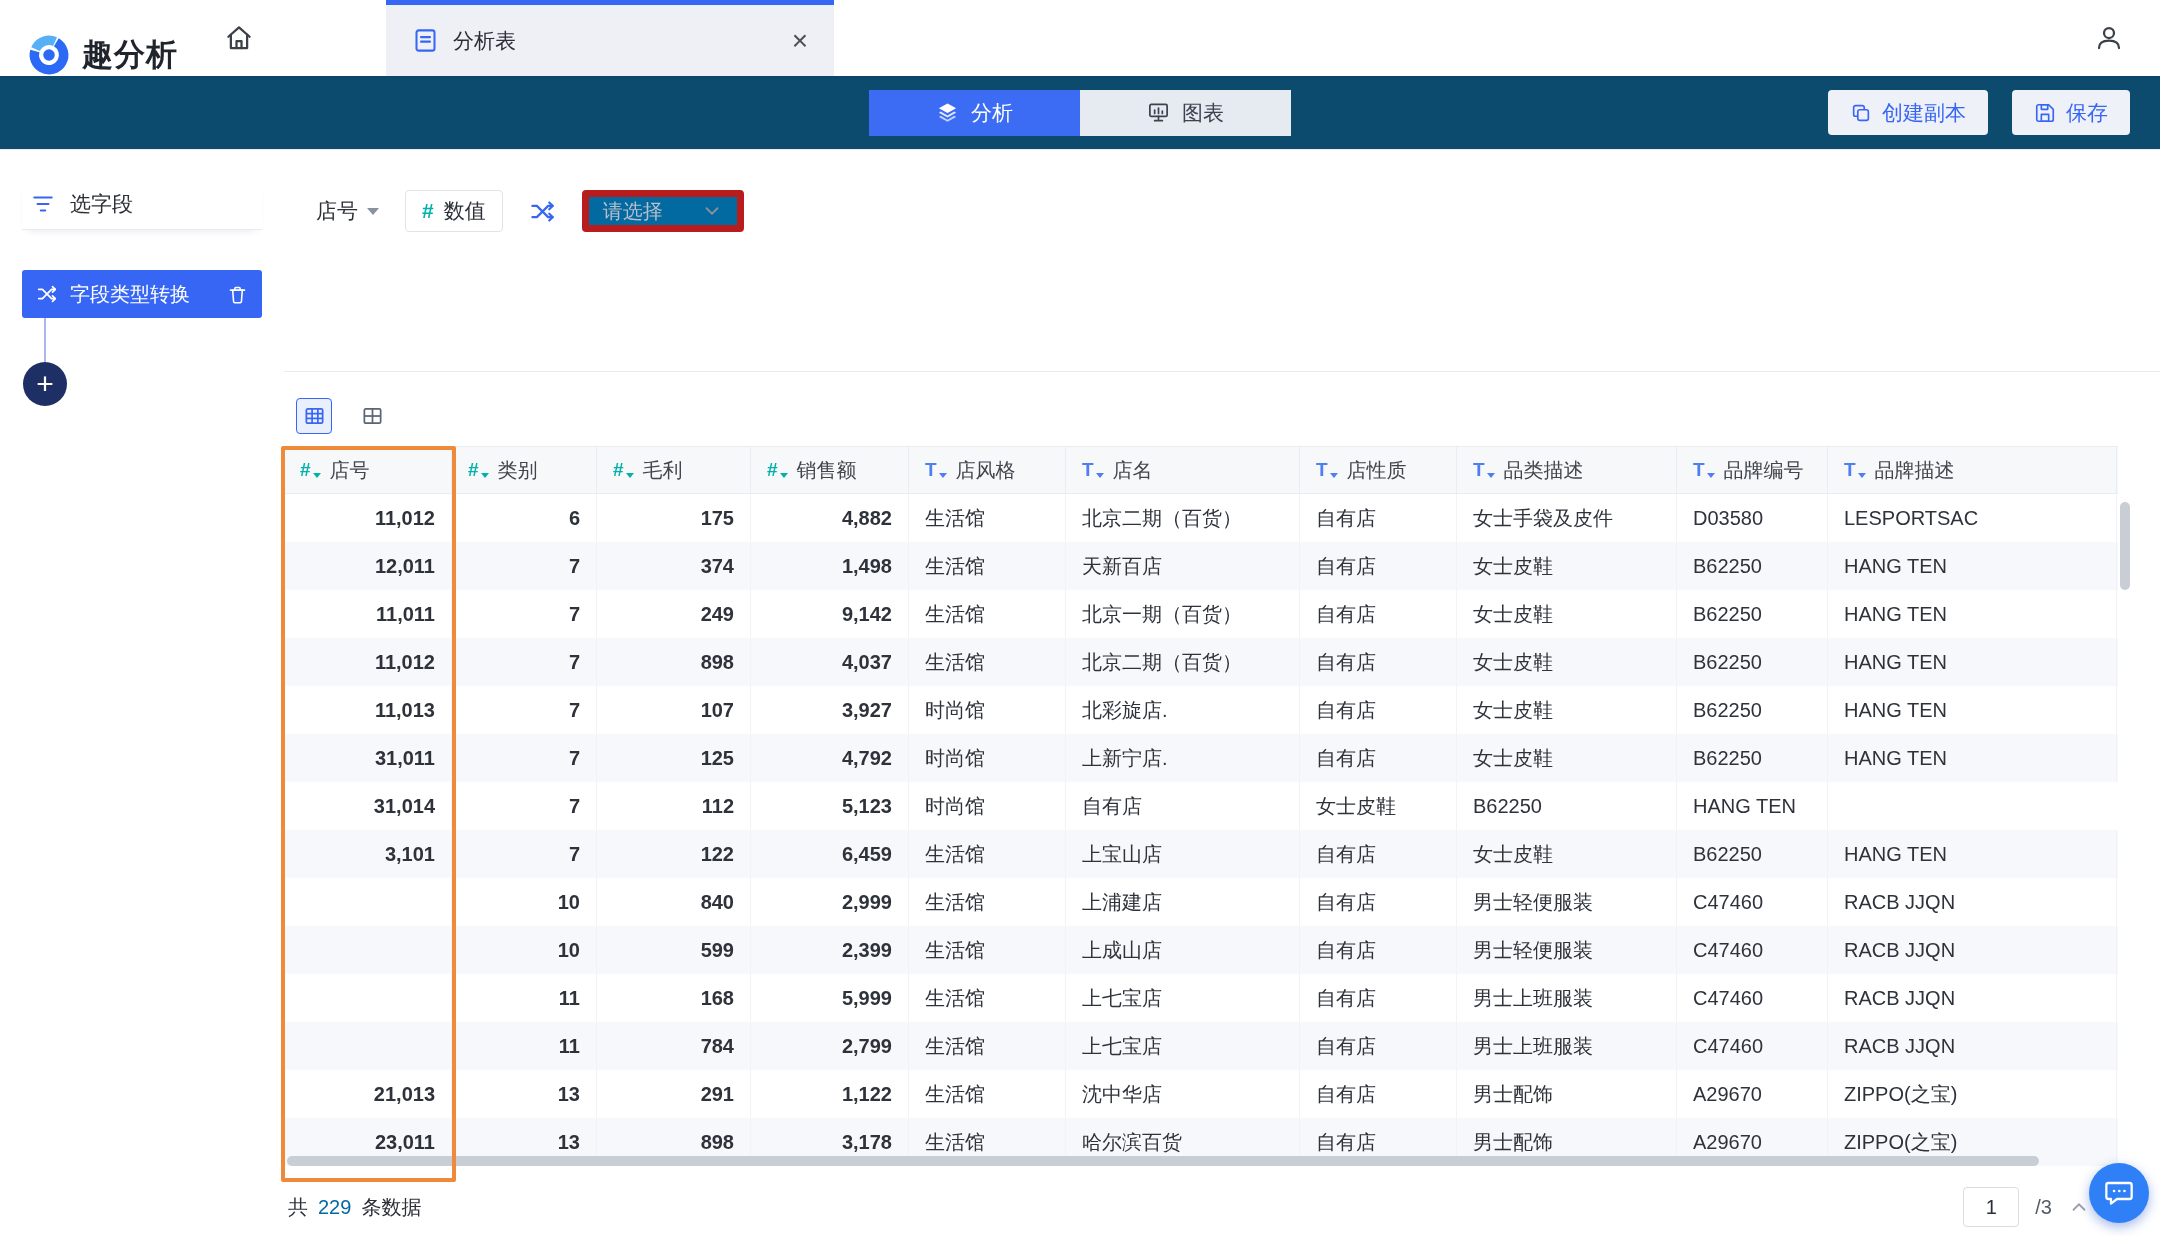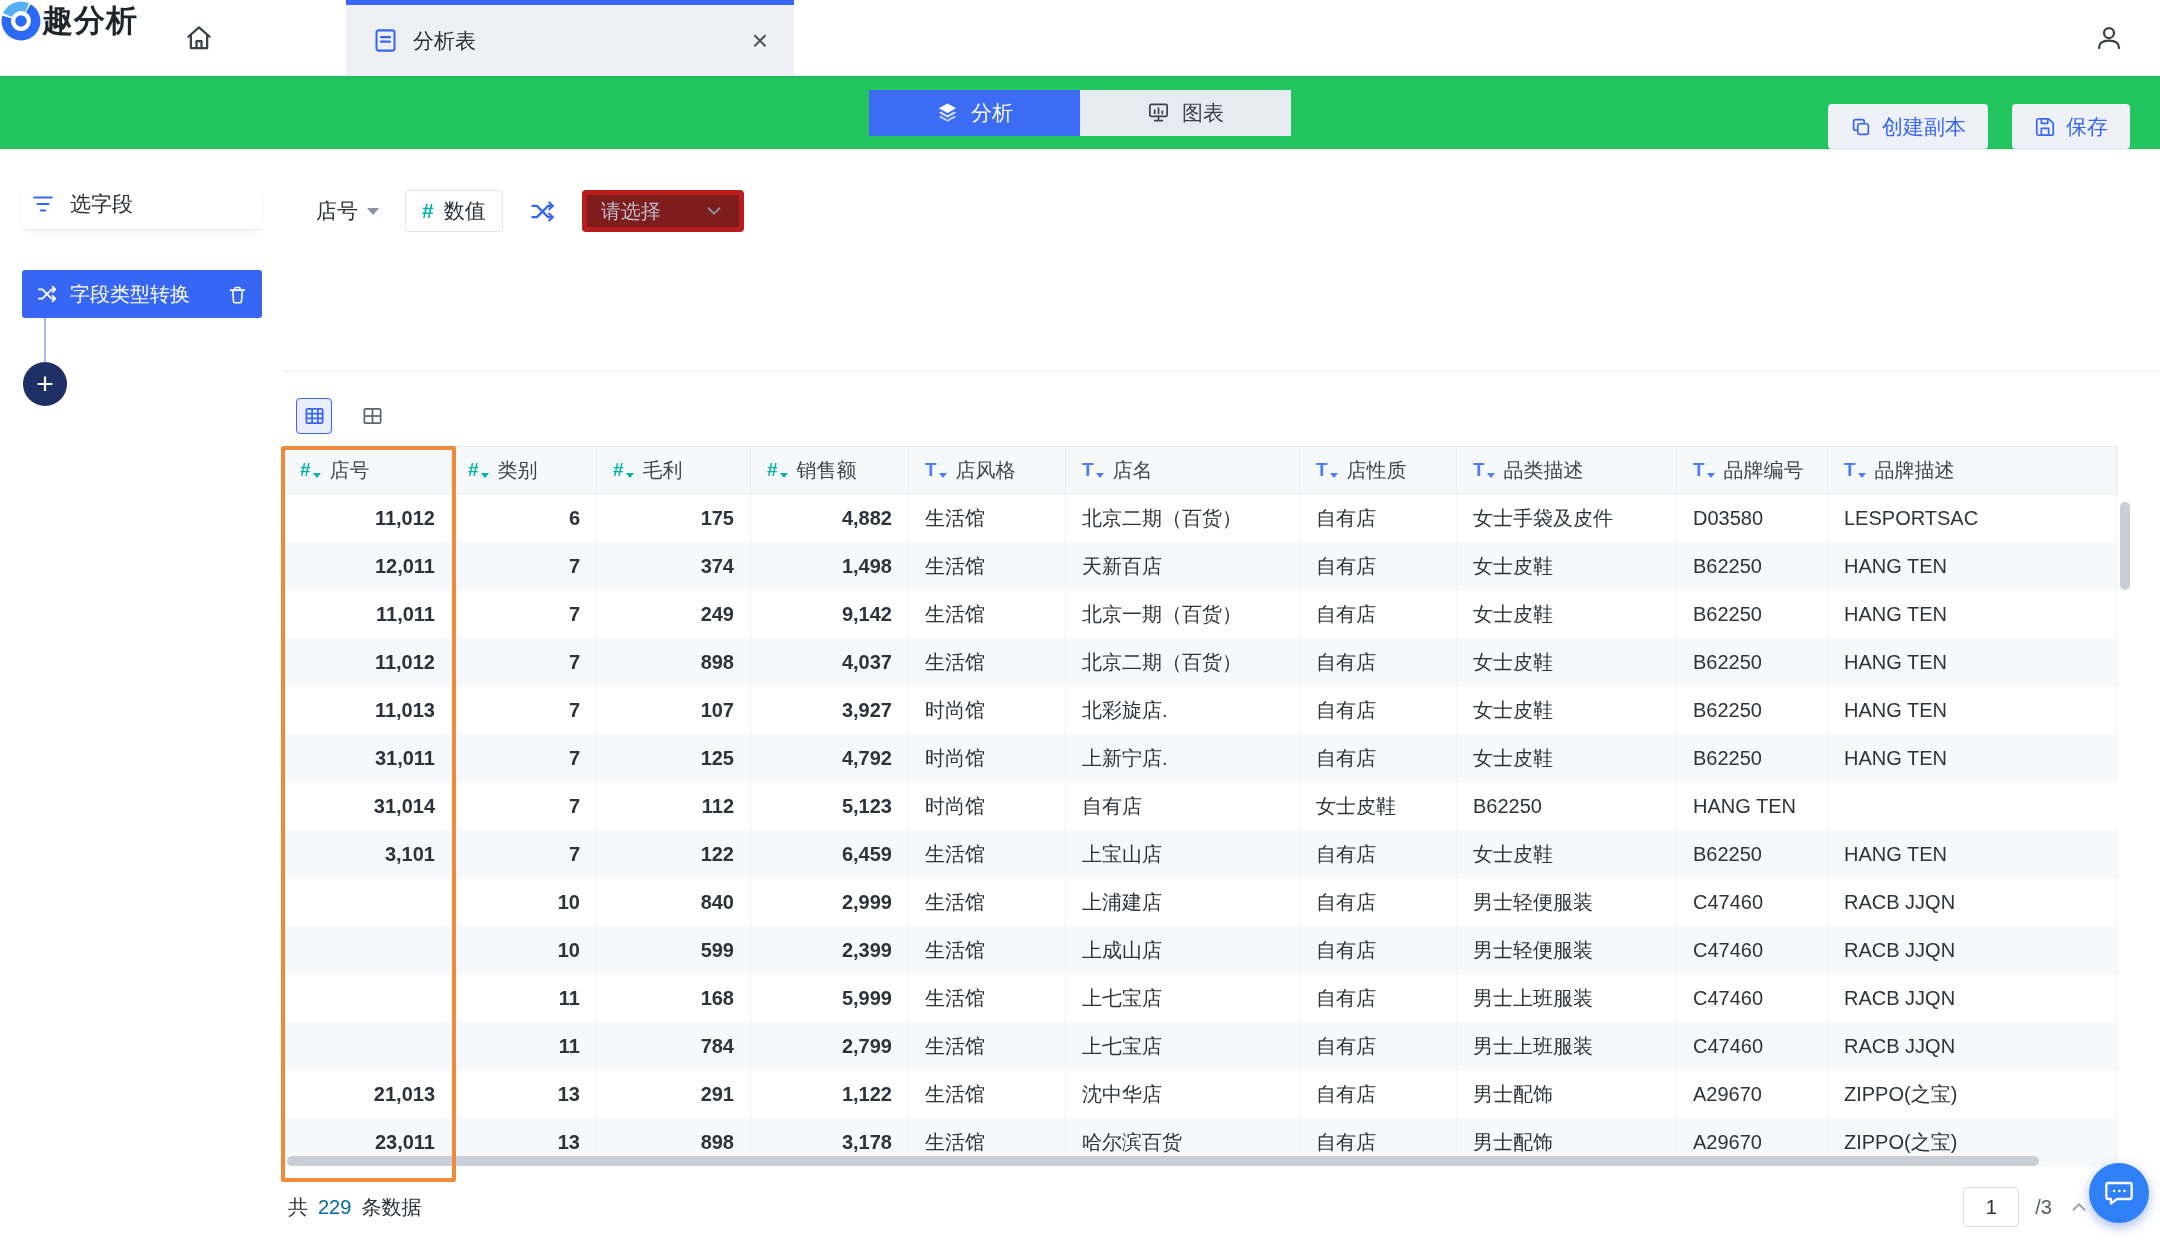--- a/index.html
+++ b/index.html
@@ -4,30 +4,30 @@
 <style>
   * { box-sizing: border-box; margin: 0; padding: 0; }
   html,body { width:2160px; height:1236px; }
   body {
     position:relative; overflow:hidden; background:#fff;
     font-family:"Liberation Sans","DejaVu Sans",sans-serif; color:#2e323a;
   }
 
   
   .topbar { height:76px; display:flex; align-items:stretch; background:#fff; position:relative; z-index:6; box-shadow:0 1px 4px rgba(20,40,90,.12); }
-  .brand { display:flex; align-items:flex-start; gap:0; }
+  .brand { display:flex; align-items:flex-end; gap:12px; padding-left:28px; }
   .brand-name { font-size:31px; font-weight:700; color:#20242c; letter-spacing:1px; }
   .home-btn { display:flex; align-items:center; margin-left:46px; cursor:pointer; }
   .tab { margin-left:132px; width:448px; background:#eef0f6; border-top:5px solid #3766f4; display:flex; align-items:center; gap:14px; padding:0 26px; cursor:pointer; }
   .tab-label { font-size:21px; color:#2b2f36; }
   .tab-close { margin-left:auto; font-size:28px; color:#4a4f58; line-height:1; cursor:pointer; }
   .topbar-right { margin-left:auto; display:flex; align-items:center; padding-right:36px; }
 
   
-  .toolbar { height:74px; background:#22c55e; border-bottom:1px solid #ecedf1; display:flex; align-items:flex-end; position:relative; z-index:5; }
+  .toolbar { height:74px; background:#0c4a6e; border-bottom:1px solid #ecedf1; display:flex; align-items:center; position:relative; z-index:5; }
   .seg { position:absolute; left:50%; top:50%; transform:translate(-50%,-50%); display:flex; }
   .seg-btn { width:211px; height:46px; display:flex; align-items:center; justify-content:center; gap:12px; font-size:21px; border:none; cursor:pointer; font-family:inherit; }
   .seg-btn.active { background:#3b6cf3; color:#fff; }
   .seg-btn.inactive { background:#e6eaf1; color:#3c434f; }
   .toolbar-actions { margin-left:auto; display:flex; gap:24px; padding-right:30px; }
   .tb-btn { height:45px; padding:0 22px; display:flex; align-items:center; gap:10px; background:#eef1f7; color:#3766f4; font-size:21px; border:none; border-radius:4px; cursor:pointer; font-family:inherit; }
 
   
   .content { display:flex; height:1086px; position:relative; }
 
@@ -44,21 +44,21 @@
   
   .main { flex:1; position:relative; background:#fff; }
   .config { height:222px; border-bottom:1px solid #e9ebf0; padding:40px 0 0 32px; }
   .cfg-row { display:flex; align-items:center; gap:26px; }
   .field-select { display:flex; align-items:center; gap:9px; font-size:21px; color:#2b2f36; cursor:pointer; }
   .caret-down { width:0; height:0; border-left:6px solid transparent; border-right:6px solid transparent; border-top:7px solid #8a919e; }
   .chip { display:flex; align-items:center; gap:10px; height:42px; padding:0 16px; border:1px solid #dfe3ea; border-radius:4px; background:#fff; }
   .chip .hash { color:#00b2ab; font-size:21px; font-weight:700; }
   .chip .lbl { font-size:21px; color:#2b2f36; }
   .cfg-shuffle { color:#3766f4; display:flex; cursor:pointer; }
-  .cfg-select { width:162px; height:42px; border:5px solid #b91c1c; border-radius:4px; display:flex; align-items:center; padding:0 14px; color:#b9bfca; font-size:20px; background:#7f1d1d; cursor:pointer;justify-content:flex-end; }
+  .cfg-select { width:162px; height:42px; border:7px solid #b91c1c; border-radius:4px; display:flex; align-items:center; padding:0 14px; color:#b9bfca; font-size:20px; background:#0369a1; cursor:pointer;justify-content:flex-end; }
   .cfg-select .chev { margin-left:auto; display:flex; }
 
   .table-tools { display:flex; gap:22px; margin:26px 0 0 12px; }
   .tool-btn { width:36px; height:36px; border-radius:4px; display:flex; align-items:center; justify-content:center; border:1px solid transparent; background:transparent; color:#5b6575; cursor:pointer; }
   .tool-btn.active { background:#e9effd; border-color:#3766f4; color:#3766f4; }
 
   
   .table-wrap { position:relative; margin-top:12px; width:1834px;
     --cols:168px 145px 154px 158px 157px 234px 157px 220px 151px 289px; }
   .grid-row { display:grid; grid-template-columns:var(--cols); }

